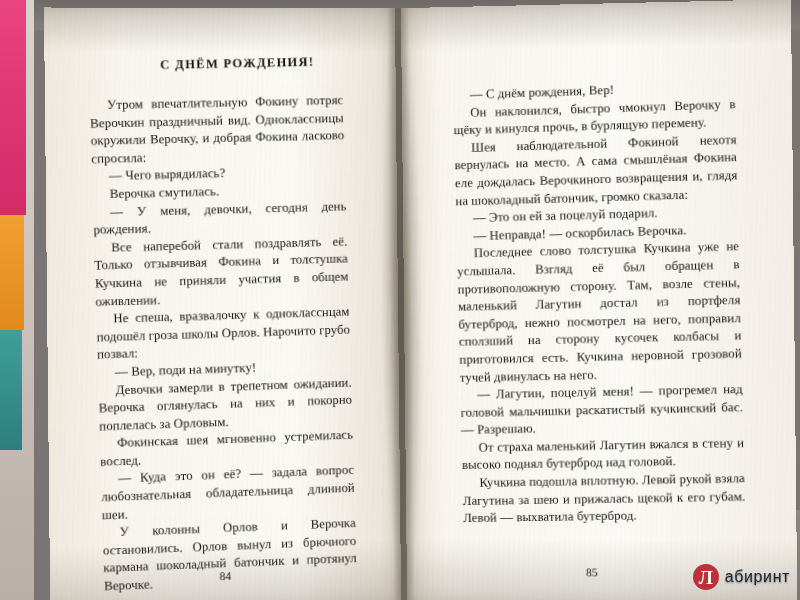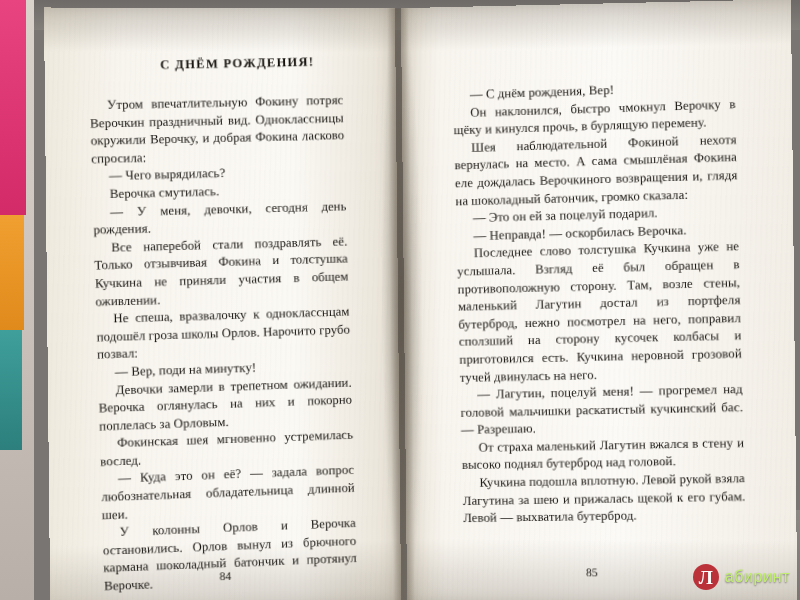--- a/index.html
+++ b/index.html
@@ -172,21 +172,21 @@
     color: #fff;
     font-family: "Liberation Serif", serif;
     font-size: 19px;
     font-weight: bold;
     display: flex;
     align-items: center;
     justify-content: center;
     line-height: 1;
   }
   #watermark .wm-text {
-    color: #bef264;
+    color: #0f172a;
     font-family: "Liberation Sans", sans-serif;
     font-size: 16px;
     letter-spacing: 0.6px;
     text-shadow: 0 1px 2px rgba(0,0,0,0.55);
   }
   
   .grain {
     position: absolute;
     inset: 0;
     background:

